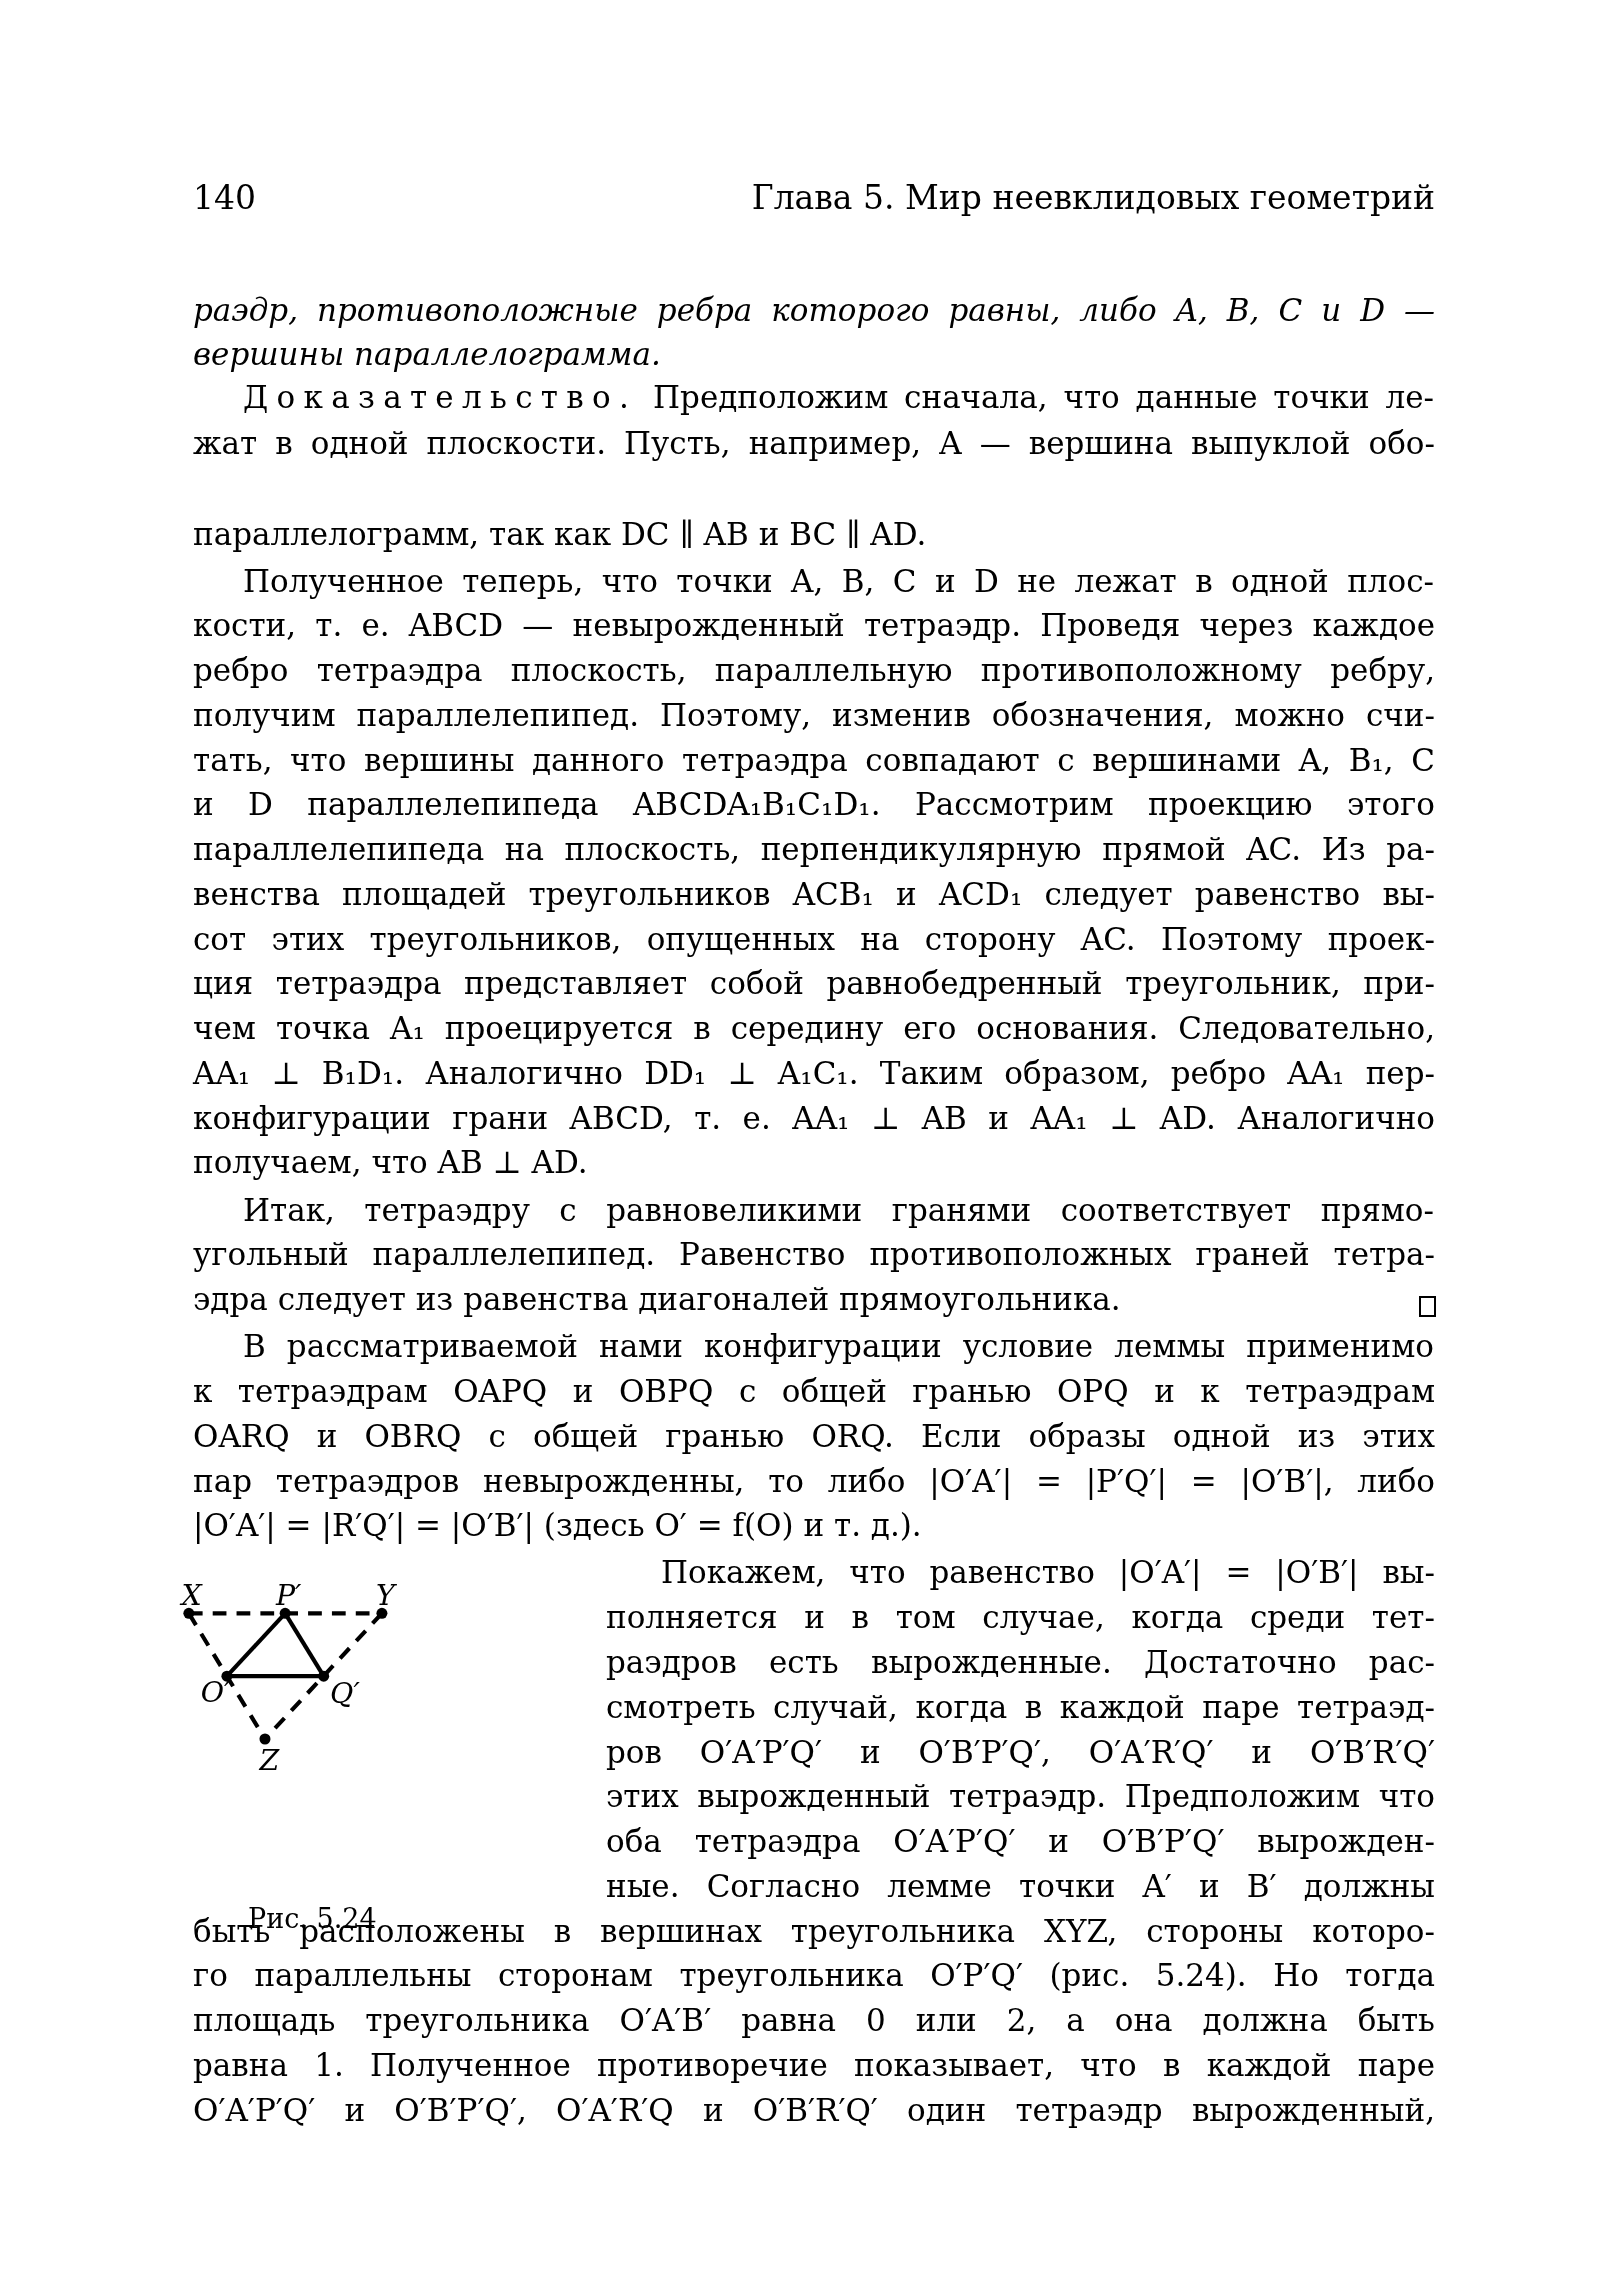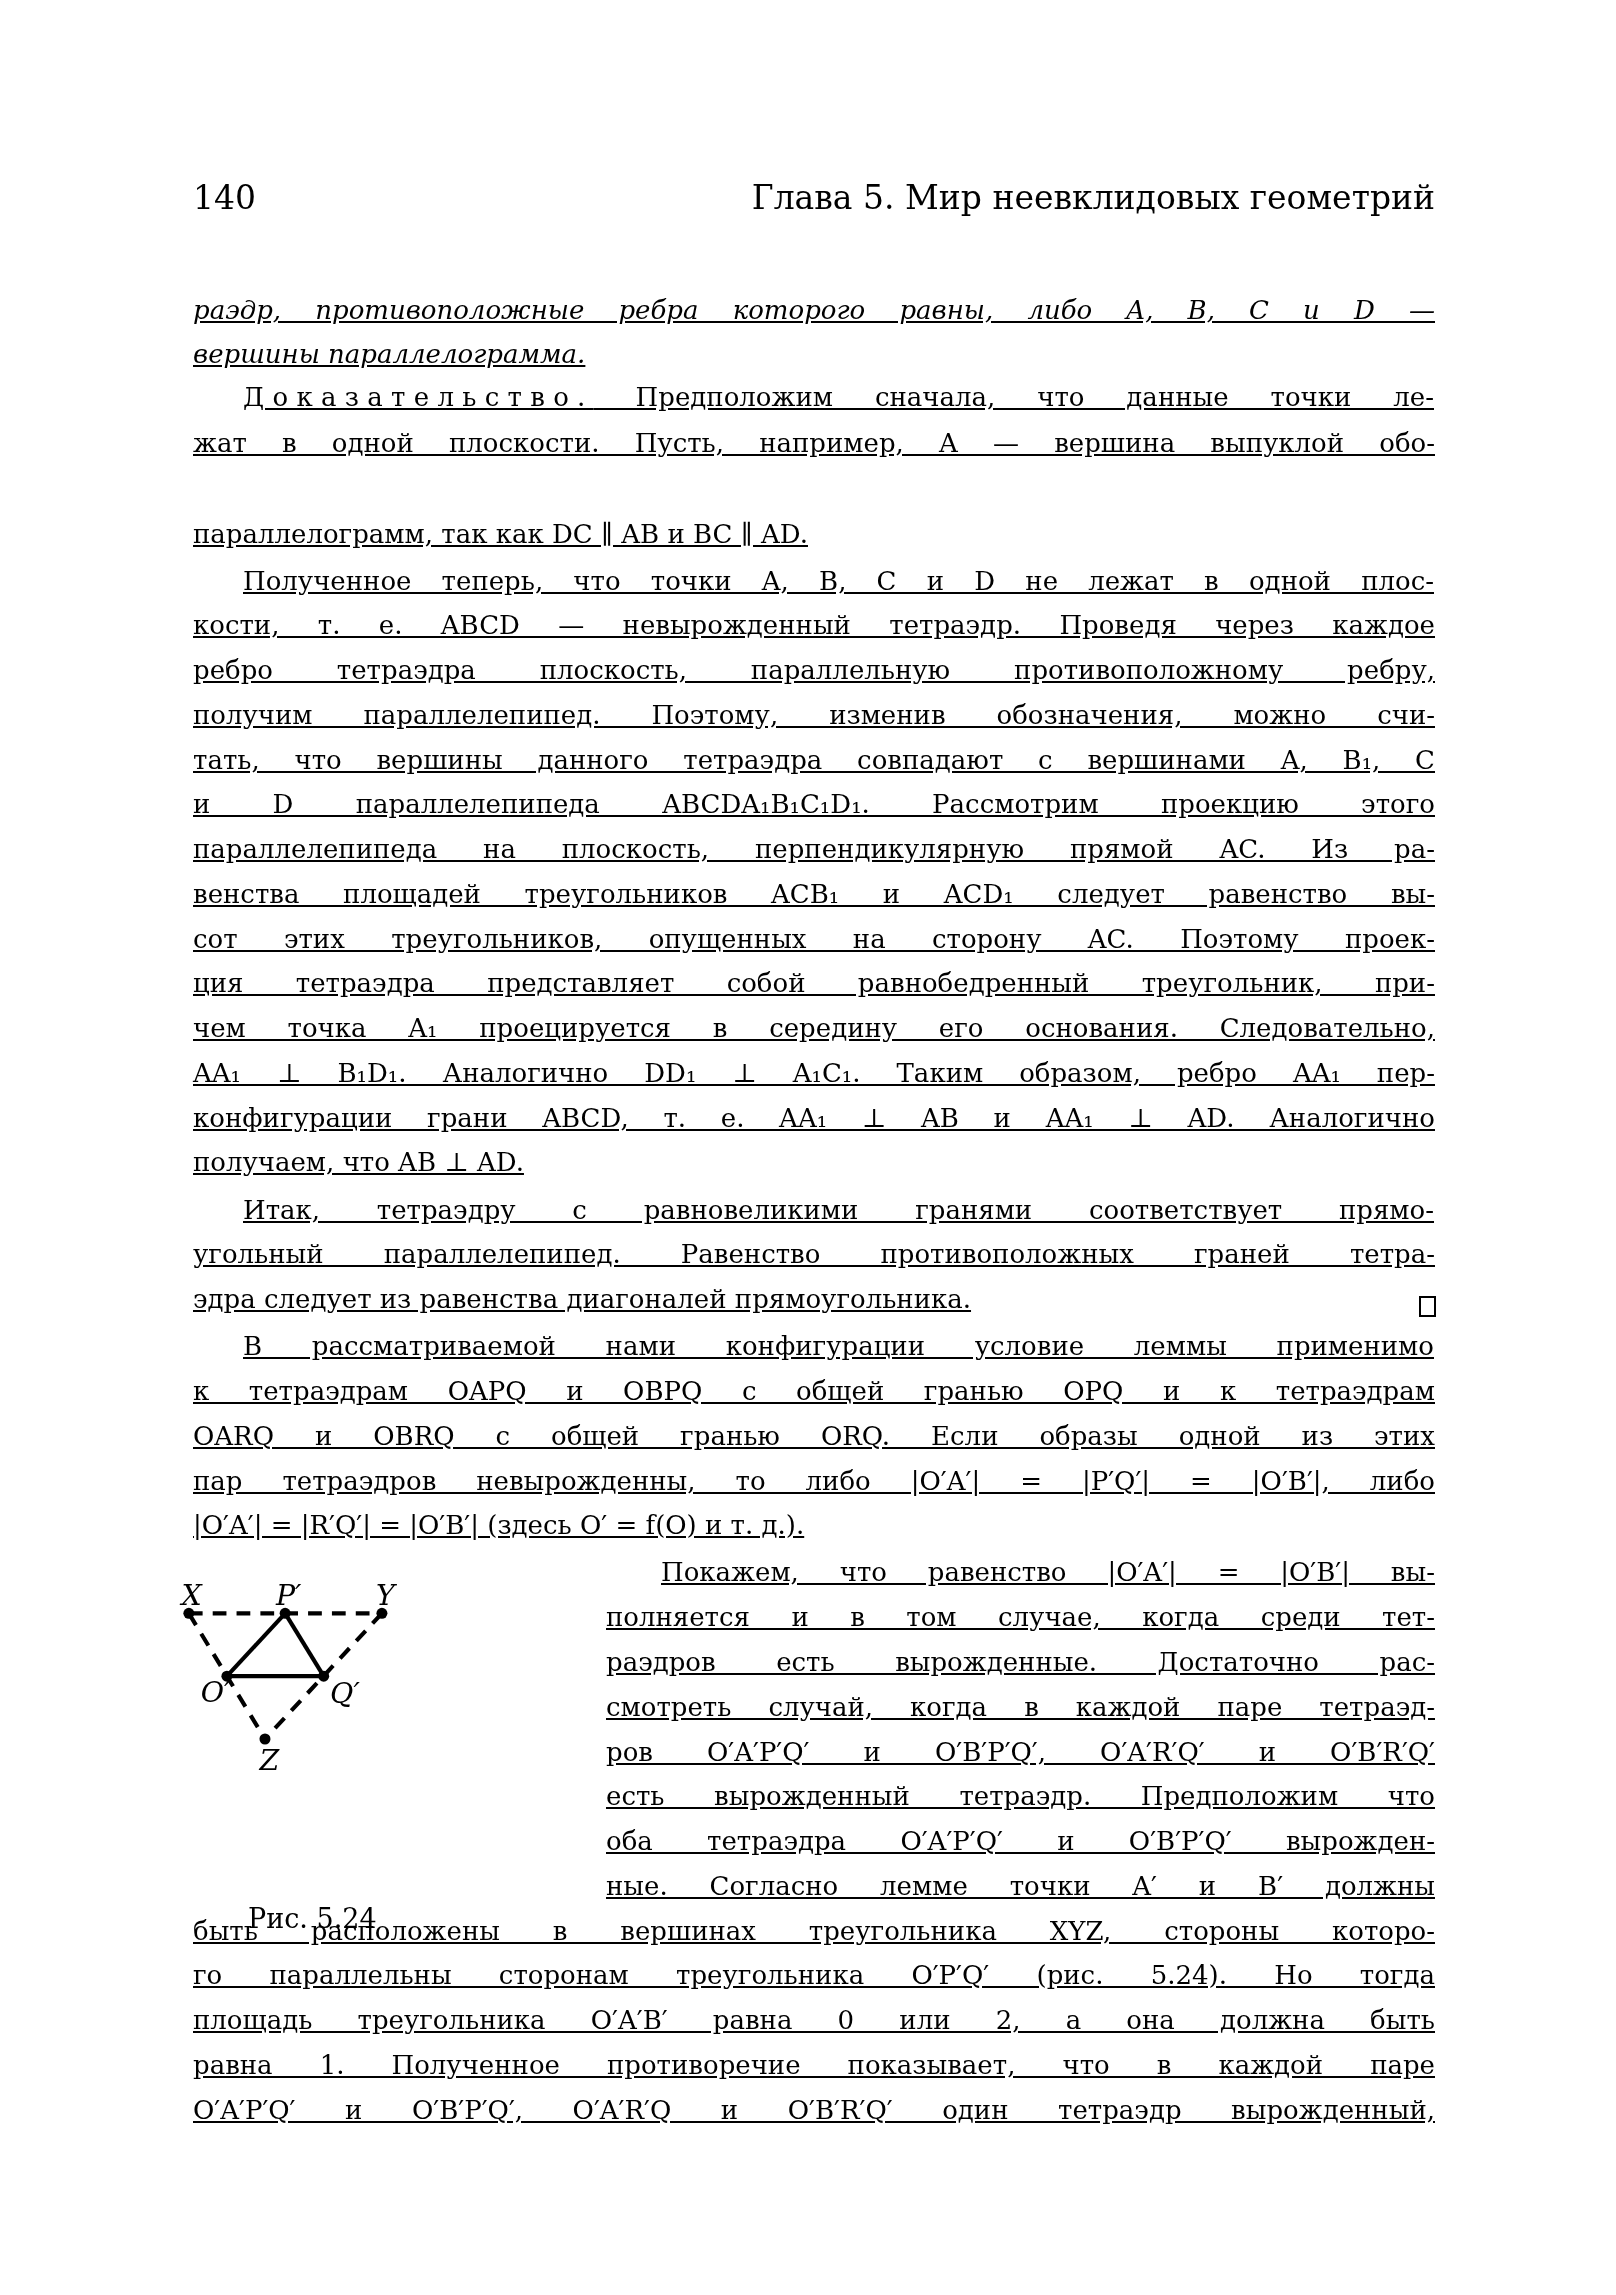--- a/index.html
+++ b/index.html
@@ -2,22 +2,22 @@
 <html style="font-size:7.3px"><head>
 <meta charset="utf-8">
 <style>
   html, body { margin: 0; padding: 0; background: #ffffff; }
   body { width: 1617px; height: 2324px; position: relative; overflow: hidden;
          font-family: "DejaVu Serif", "Liberation Serif", serif; color: #000; }
   .page { position: absolute; left: 0; top: 0; width: 1617px; height: 2324px; background: #fff; }
   .hdr { position: absolute; top: 177px; font-size: 33px; line-height: 41px; white-space: nowrap; }
   .hdr-num { left: 193px; }
   .hdr-title { right: 182px; }
-  .line { position: absolute; left: 193px; width: 1242px; font-size: 26px; line-height: 46px;
-          height: 46px; white-space: nowrap; text-align: justify; text-align-last: justify; text-decoration: underline; }
+  .line { position: absolute; left: 193px; width: 1242px; font-size: 31px; line-height: 46px;
+          height: 46px; white-space: nowrap; text-align: justify; text-align-last: justify; }
   .line.last { text-align-last: left; }
   .line.ind { left: 243px; width: 1191px; }
   .line.narrow { left: 606px; width: 829px; }
   .line.narrow.ind { left: 661px; width: 774px; }
   .it { font-style: italic; }
   .spaced { letter-spacing: 8.3px; }
   .qed { position: absolute; left: 1419px; top: 1296px; width: 17.4px; height: 21px;
          border: 2.3px solid #000; box-sizing: border-box; }
   .fig { position: absolute; left: 174px; top: 1584px; width: 436px; height: 321px; }
   .fig svg { width: 436px; height: 321px; }
@@ -63,21 +63,21 @@
   <div class="line" style="top:1368px">к тетраэдрам OAPQ и OBPQ с общей гранью OPQ и к тетраэдрам</div>
   <div class="line" style="top:1413px">OARQ и OBRQ с общей гранью ORQ. Если образы одной из этих</div>
   <div class="line" style="top:1458px">пар тетраэдров невырожденны, то либо |O′A′| = |P′Q′| = |O′B′|, либо</div>
   <div class="line last" style="top:1502px">|O′A′| = |R′Q′| = |O′B′| (здесь O′ = f(O) и т. д.).</div>
 
   <div class="line narrow ind" style="top:1549px">Покажем, что равенство |O′A′| = |O′B′| вы-</div>
   <div class="line narrow" style="top:1594px">полняется и в том случае, когда среди тет-</div>
   <div class="line narrow" style="top:1639px">раэдров есть вырожденные. Достаточно рас-</div>
   <div class="line narrow" style="top:1684px">смотреть случай, когда в каждой паре тетраэд-</div>
   <div class="line narrow" style="top:1729px">ров O′A′P′Q′ и O′B′P′Q′, O′A′R′Q′ и O′B′R′Q′</div>
-  <div class="line narrow" style="top:1773px">есть вырожденный тетраэдр. Предположим что</div>
+  <div class="line narrow" style="top:1773px">этих вырожденный тетраэдр. Предположим что</div>
   <div class="line narrow" style="top:1818px">оба тетраэдра O′A′P′Q′ и O′B′P′Q′ вырожден-</div>
   <div class="line narrow" style="top:1863px">ные. Согласно лемме точки A′ и B′ должны</div>
 
   <div class="line" style="top:1908px">быть расположены в вершинах треугольника XYZ, стороны которо-</div>
   <div class="line" style="top:1952px">го параллельны сторонам треугольника O′P′Q′ (рис. 5.24). Но тогда</div>
   <div class="line" style="top:1997px">площадь треугольника O′A′B′ равна 0 или 2, а она должна быть</div>
   <div class="line" style="top:2042px">равна 1. Полученное противоречие показывает, что в каждой паре</div>
   <div class="line" style="top:2087px">O′A′P′Q′ и O′B′P′Q′, O′A′R′Q и O′B′R′Q′ один тетраэдр вырожденный,</div>
 
   <div class="fig">

